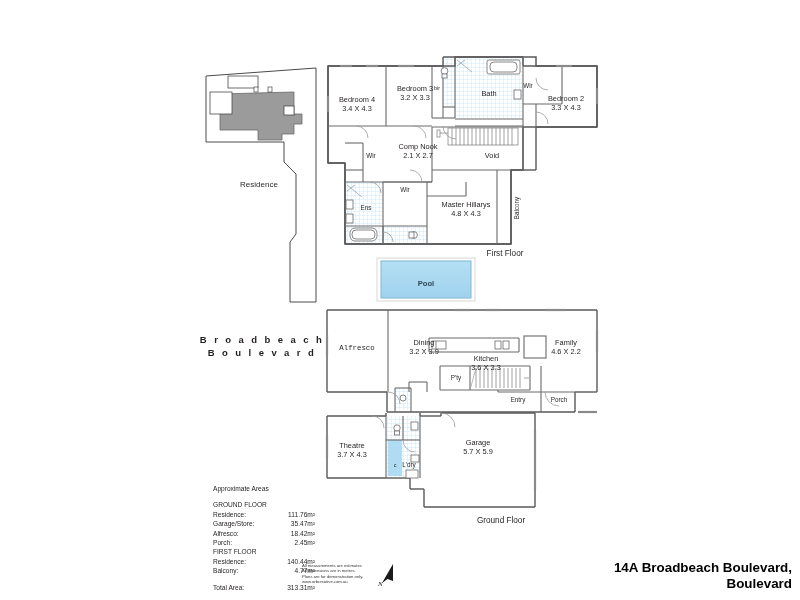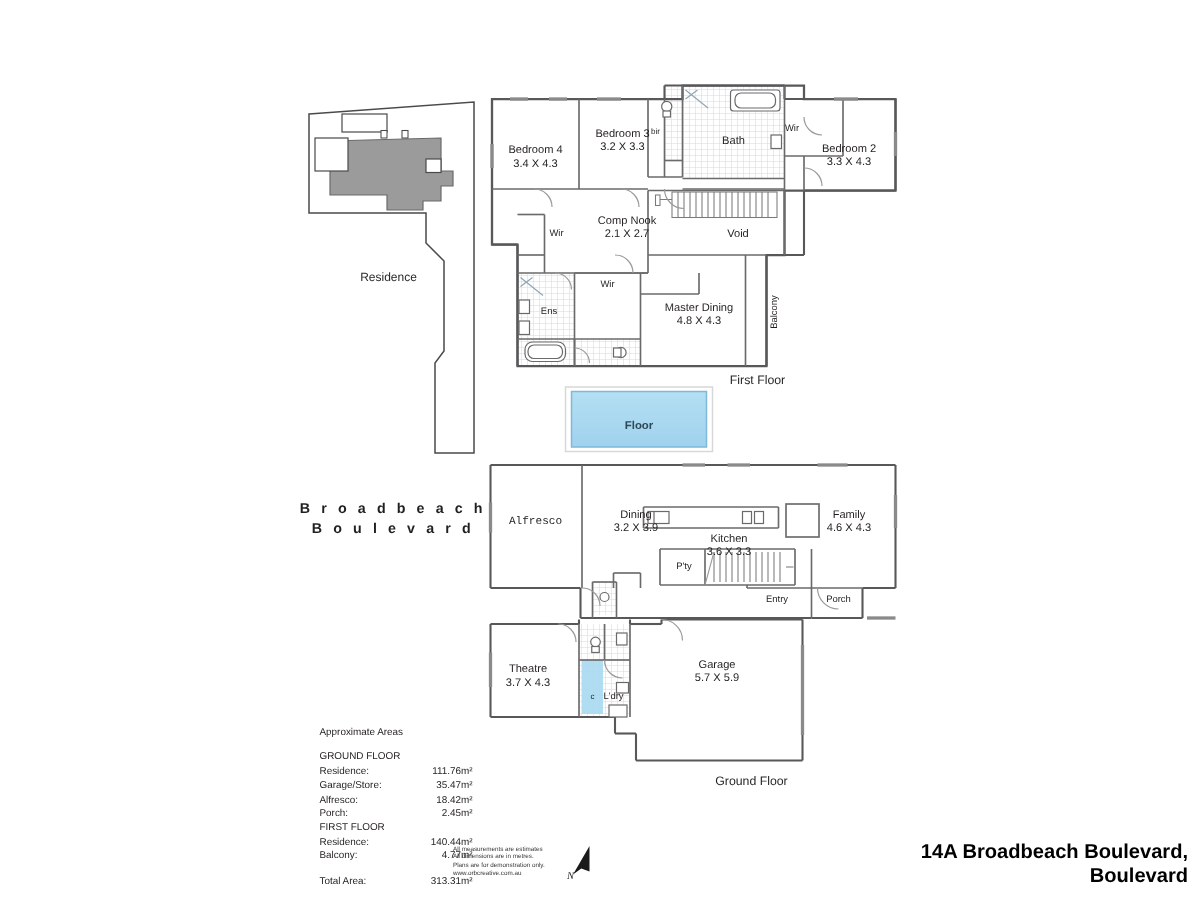--- a/index.html
+++ b/index.html
@@ -456,21 +456,21 @@
   </div>
   <div class="rm" style="left:566px; top:94px;">
     <span>Bedroom 2</span>
     <span class="dim">3.3 X 4.3</span>
   </div>
   <div class="rm" style="left:418px; top:142px;">
     <span>Comp Nook</span>
     <span class="dim">2.1 X 2.7</span>
   </div>
   <div class="rm" style="left:466px; top:200px;">
-    <span>Master Dining</span>
+    <span>Master Hillarys</span>
     <span class="dim">4.8 X 4.3</span>
   </div>
   <div class="rm" style="left:489px; top:89px;">
     <span>Bath</span>
   </div>
   <div class="rm small" style="left:366px; top:204px;">
     <span>Ens</span>
   </div>
   <div class="rm" style="left:492px; top:151px;">
     <span>Void</span>
@@ -485,36 +485,36 @@
     <span>Wir</span>
   </div>
   <div class="rm small" style="left:528px; top:82px;">
     <span>Wir</span>
   </div>
   <div class="rm tiny" style="left:437px; top:85px;">
     <span>bir</span>
   </div>
   <div class="floorlabel" style="left:505px; top:249px;">First Floor</div>
 
-  <div class="pool-label" style="left:426px; top:279px;">Floor</div>
+  <div class="pool-label" style="left:426px; top:279px;">Pool</div>
 
   <div class="rm" style="left:357px; top:344px;font-family:Liberation Mono, monospace;">
     <span>Alfresco</span>
   </div>
   <div class="rm" style="left:424px; top:338px;">
     <span>Dining</span>
     <span class="dim">3.2 X 3.9</span>
   </div>
   <div class="rm" style="left:486px; top:354px;">
     <span>Kitchen</span>
     <span class="dim">3.6 X 3.3</span>
   </div>
   <div class="rm" style="left:566px; top:338px;">
     <span>Family</span>
-    <span class="dim">4.6 X 4.3</span>
+    <span class="dim">4.6 X 2.2</span>
   </div>
   <div class="rm" style="left:352px; top:441px;">
     <span>Theatre</span>
     <span class="dim">3.7 X 4.3</span>
   </div>
   <div class="rm" style="left:478px; top:438px;">
     <span>Garage</span>
     <span class="dim">5.7 X 5.9</span>
   </div>
   <div class="rm small" style="left:456px; top:374px;">

